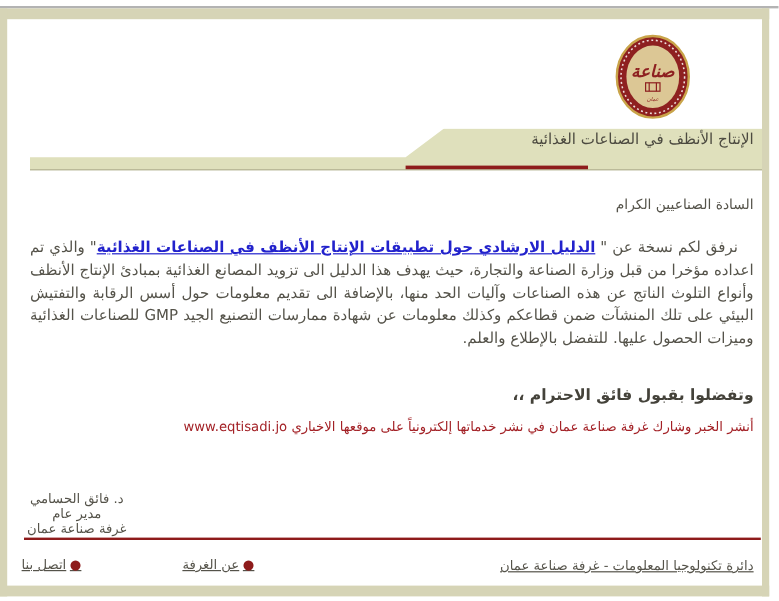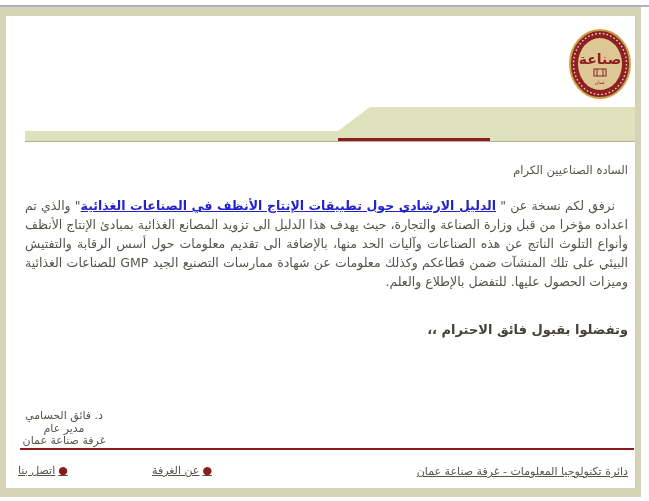--- a/index.html
+++ b/index.html
@@ -10,21 +10,21 @@
     color:#55534a;
   }
   
   .top-gray-line { position:absolute; left:0; top:5px; width:649px; height:2px; background:#b3b3b3; }
   .frame-top    { position:absolute; left:0;  top:7px;   width:641px; height:9px;  background:#d6d4b6; }
   .frame-left   { position:absolute; left:0;  top:7px;   width:6px;   height:490px; background:#d6d4b6; }
   .frame-right  { position:absolute; left:635px; top:7px; width:6px;  height:490px; background:#d6d4b6; }
   .frame-bottom { position:absolute; left:0;  top:488px; width:641px; height:9px;  background:#d6d4b6; }
 
   
-  .logo { position:absolute; left:568px; top:28px; width:64px; height:72px; }
+  .logo { position:absolute; left:512px; top:28px; width:64px; height:72px;font-style:italic; }
 
   
   .title-block {
     position:absolute; left:25px; top:107px; width:610px; height:35px;
     background:#dfe0bc;
     clip-path:polygon(345px 0px, 610px 0px, 610px 35px, 0px 35px, 0px 24px, 313px 24px);
   }
   .title-edge { position:absolute; left:25px; top:141px; width:610px; height:1px; background:#b2b191; }
   .title-text {
     position:absolute; left:25px; top:108px; width:603px;
@@ -75,31 +75,36 @@
       <rect x="26" y="41" width="12" height="7" fill="none" stroke="#8e2020" stroke-width="1"></rect>
       <line x1="29" y1="41" x2="29" y2="48" stroke="#8e2020" stroke-width="1"></line>
       <line x1="35" y1="41" x2="35" y2="48" stroke="#8e2020" stroke-width="1"></line>
       <text x="32" y="56" text-anchor="middle" font-size="4.5" fill="#8e2020" font-family="DejaVu Sans, sans-serif">عمان</text>
     </svg>
   </div>
 
   <div class="title-block"></div>
   <div class="title-edge"></div>
   <div class="title-text">
+    <div>الإنتاج الأنظف في الصناعات الغذائية</div>
   </div>
   <div class="maroon-dash"></div>
 
   <div class="greeting">
     <div>السادة الصناعيين الكرام</div>
   </div>
 
   <div class="body-par"><span>نرفق لكم نسخة عن " </span><a class="doc-link">الدليل الارشادي حول تطبيقات الإنتاج الأنظف في الصناعات الغذائية</a><span>" والذي تم اعداده مؤخرا من قبل وزارة الصناعة والتجارة، حيث يهدف هذا الدليل الى تزويد المصانع الغذائية بمبادئ الإنتاج الأنظف وأنواع التلوث الناتج عن هذه الصناعات وآليات الحد منها، بالإضافة الى تقديم معلومات حول أسس الرقابة والتفتيش البيئي على تلك المنشآت ضمن قطاعكم وكذلك معلومات عن شهادة ممارسات التصنيع الجيد GMP للصناعات الغذائية وميزات الحصول عليها.</span><span> للتفضل بالإطلاع والعلم.</span></div>
 
   <div class="closing">وتفضلوا بقبول فائق الاحترام ،،</div>
 
+  <div class="promo">
+    <span>أنشر الخبر وشارك غرفة صناعة عمان في نشر خدماتها إلكترونياً على موقعها الاخباري</span>
+    <a class="promo-url">www.eqtisadi.jo</a>
+  </div>
 
   <div class="signature">
     <div>د. فائق الحسامي</div>
     <div>مدير عام</div>
     <div>غرفة صناعة عمان</div>
   </div>
   <div class="sig-rule"></div>
 
   <div class="footer-dept">دائرة تكنولوجيا المعلومات - غرفة صناعة عمان</div>
   <div class="footer-link footer-about"><span class="bullet">●</span><span>عن الغرفة</span></div>

